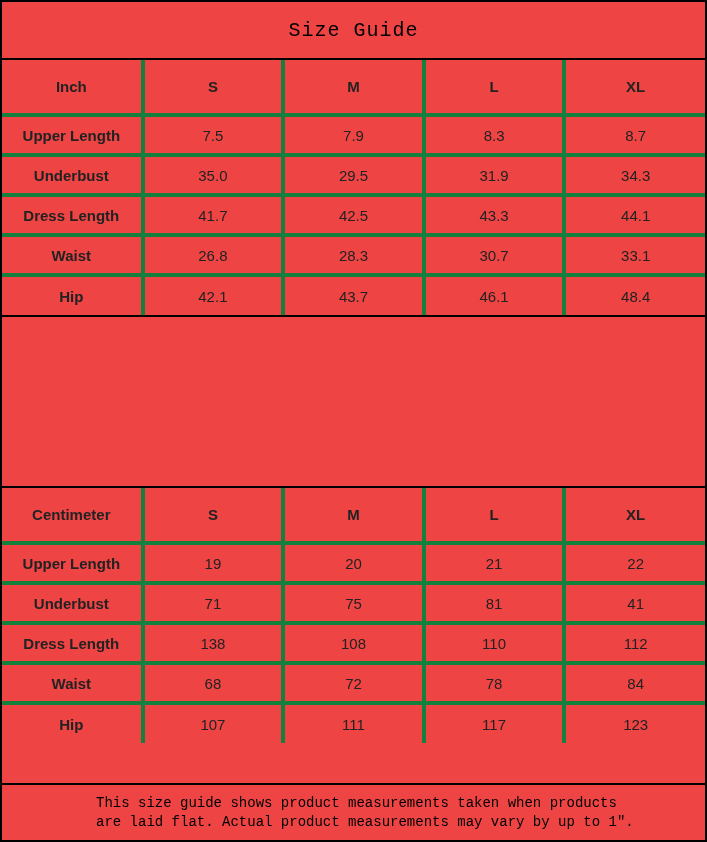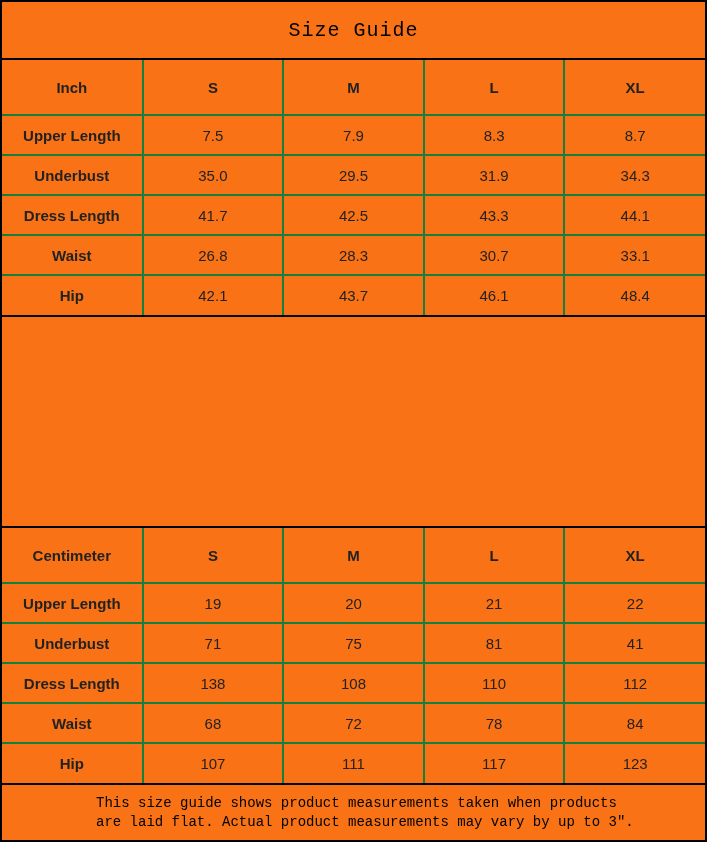--- a/index.html
+++ b/index.html
@@ -1,59 +1,60 @@
 <!DOCTYPE html>
 <html><head>
 <meta charset="utf-8">
 <style>
   html, body { margin: 0; padding: 0; background: #ffffff; }
   .page {
     width: 707px; height: 842px;
     box-sizing: border-box;
     border: 2px solid #000;
-    background: #f97316;
+    background: #ef4444;
     display: flex; flex-direction: column;
     font-family: "Liberation Sans", sans-serif;
     color: #000;
   }
   .title-bar {
     height: 56px; flex: none;
     border-bottom: 2px solid #000;
     display: flex; align-items: center; justify-content: center;
     font-family: "Liberation Mono", monospace;
     font-size: 20px; letter-spacing: 1px; color: #000;
   }
   table.size-table {
     width: 100%; flex: none;
     border-collapse: collapse;
     border: hidden; 
     table-layout: fixed;
   }
   table.size-table td {
-    border: 2px solid #15803d;
+    border: 4px solid #15803d;
     text-align: center; vertical-align: middle;
     font-size: 15px; color: #222;
     overflow: hidden; white-space: nowrap;
   }
   table.size-table tr { height: 40px; }
   table.size-table tr.header-row { height: 55px; }
   td.hcell, td.label-cell { font-weight: bold; color: #000; }
   .spacer-row {
     flex: 1 1 auto; min-height: 40px;
     border-top: 2px solid #000;
     border-bottom: 2px solid #000;
   }
   .footnote {
     height: 57px; flex: none;
     border-top: 2px solid #000;
     box-sizing: border-box;
     padding: 9px 10px 4px 94px;
     font-family: "Liberation Mono", monospace;
     font-size: 14px; line-height: 19px; color: #000;
     text-align: left;
+    margin-top: 40px;
   }
 </style>
 </head>
 <body>
 
 <div class="page">
 
   <div class="title-bar">Size Guide</div>
 
   <table class="size-table">
@@ -147,16 +148,16 @@
         <td>107</td>
         <td>111</td>
         <td>117</td>
         <td>123</td>
       </tr>
     </tbody>
   </table>
 
   <div class="footnote">
     <div>This size guide shows product measurements taken when products</div>
-    <div>are laid flat. Actual product measurements may vary by up to 3″.</div>
+    <div>are laid flat. Actual product measurements may vary by up to 1″.</div>
   </div>
 
 </div>
 
 </body></html>

